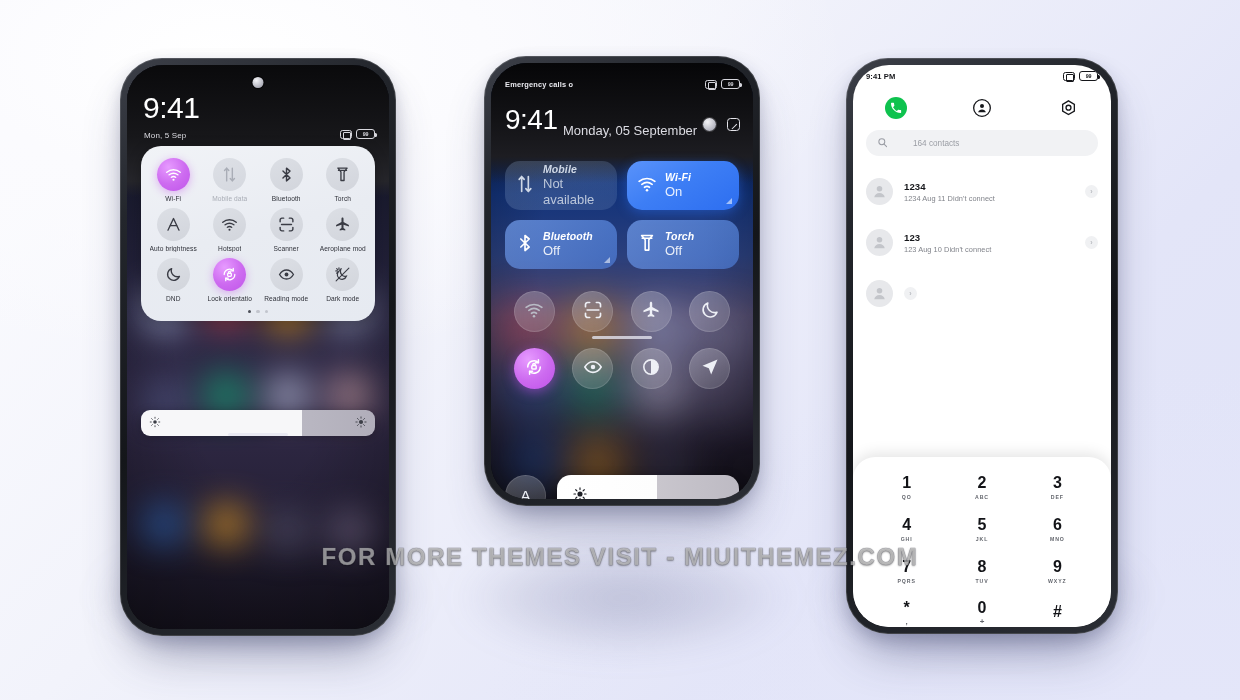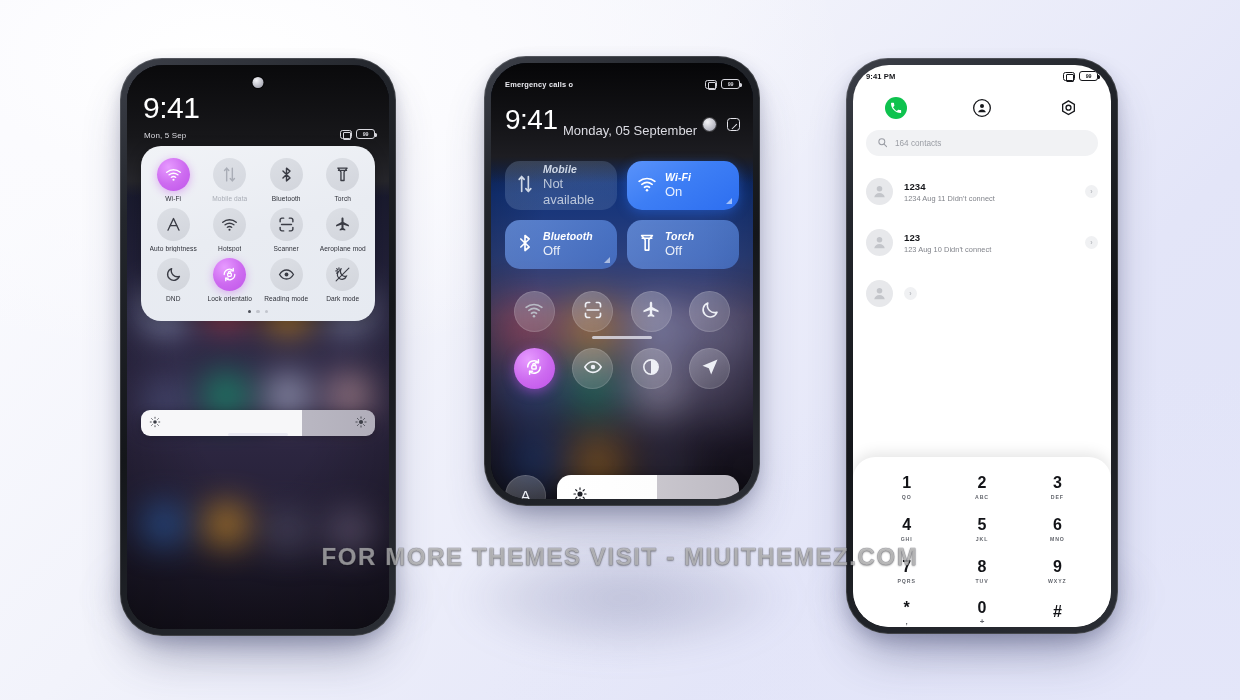--- a/index.html
+++ b/index.html
@@ -236,21 +236,21 @@
   .tab-call {
     width:22px;height:22px;border-radius:50%;
     background:#0ec24e; display:flex;align-items:center;justify-content:center;color:#fff;
   }
   .tab-call svg { width:12px;height:12px; }
   .tab-contact { width:20px;height:20px; color:#17181c; }
   .tab-gear { width:19px;height:19px; color:#17181c; }
 
   .p3-search {
     position:absolute; left:13px; right:13px; top:65px; height:26px;
-    background:#f1f2f4; border-radius:13px; display:flex; align-items:center; gap:7px;
+    background:#f1f2f4; border-radius:13px; display:flex; align-items:center; gap:25px;
     padding: 0 11px; color:#9a9da4; font-size:8.2px;
   }
   .p3-search svg { width:11px;height:11px; }
 
   .p3-list { position:absolute; left:0; right:0; top:101px; }
   .call-row {
     display:flex; align-items:center; gap:11px; padding:7px 13px; height:51px;
   }
   .avatar {
     width:27px;height:27px;border-radius:50%; background:#e7e8eb; flex:0 0 27px;

